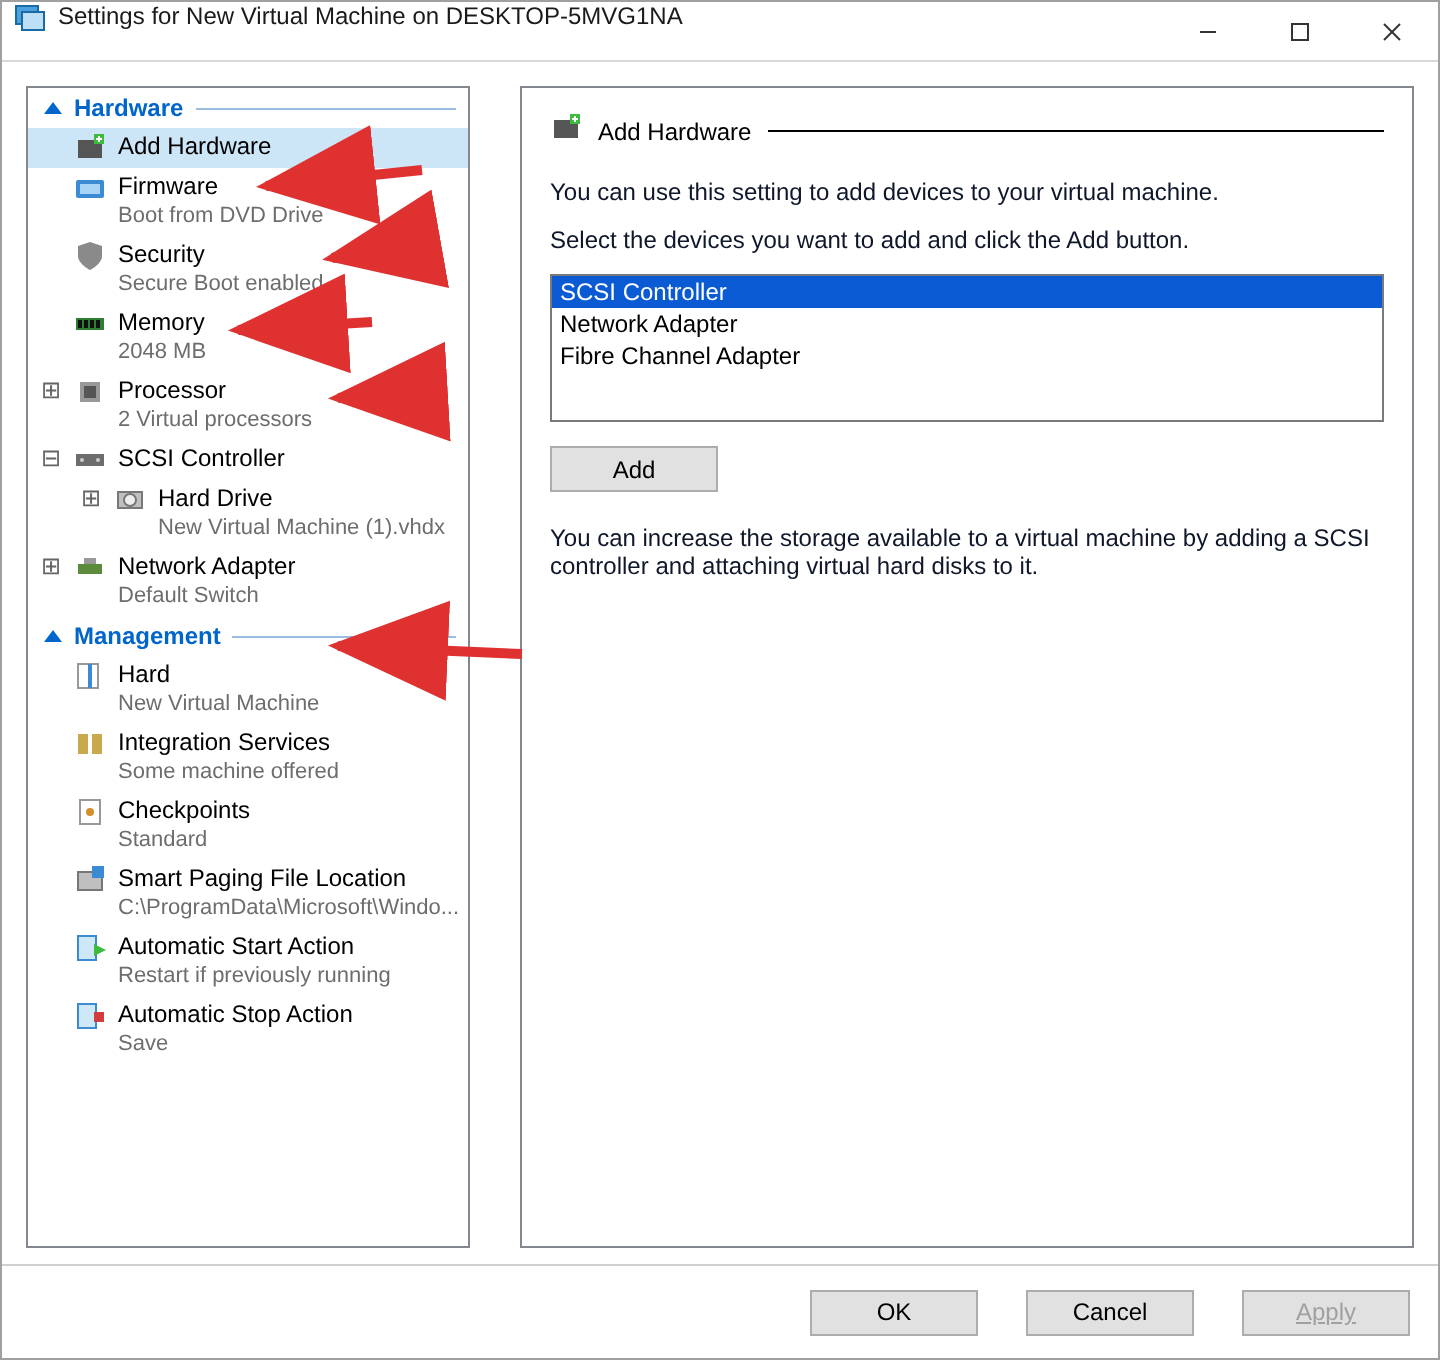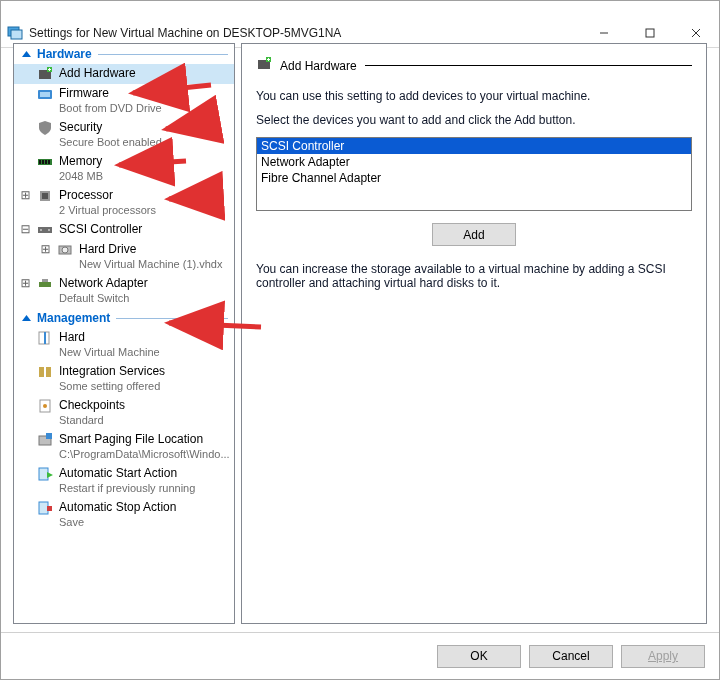--- a/index.html
+++ b/index.html
@@ -1,24 +1,24 @@
 <!DOCTYPE html>
 <html><head>
 <meta charset="utf-8">
 <style>
   * { box-sizing: border-box; font-family: "Segoe UI", Tahoma, sans-serif; font-size: 12px; }
   html,body { margin:0; padding:0; background:#fff; }
   .window { width:720px; height:680px; border:1px solid #a0a0a0; position:relative; background:#fff; }
-  .titlebar { height:30px; border-bottom:1px solid #d9d9d9; display:flex; align-items:center; padding:0 0 0 6px;margin-top:17px; }
+  .titlebar { height:30px; border-bottom:1px solid #d9d9d9; display:flex; padding:0 0 0 6px; }
   .titlebar .ticon { width:16px; height:16px; margin-right:6px; display:flex; align-items:center; justify-content:center; }
   .titlebar .ttext { color:#1a1a1a; flex:1; }
   .titlebar .wbtns { display:flex; height:100%; }
   .titlebar .wbtn { width:46px; display:flex; align-items:center; justify-content:center; color:#666; }
   .titlebar .wbtn svg { width:10px; height:10px; }
-  .body { position:absolute; top:30px; bottom:47px; left:0; right:0; padding:12px 12px 8px 12px; display:flex; gap:6px; }
+  .body { position:absolute; top:30px; bottom:47px; left:0; right:0; padding:12px 12px 8px 12px; display:flex; gap:25px; }
   .nav { width:222px; border:1px solid #828790; background:#fff; overflow:hidden; }
   .panel { flex:1; border:1px solid #828790; background:#fff; padding:10px 14px 10px 14px; position:relative; }
   .section-hdr { display:flex; align-items:center; gap:6px; padding:3px 6px 3px 6px; padding-left:8px; }
   .section-hdr .line { flex:1; height:1px; background:#9abde0; }
   .section-hdr .cat-label { color:#0066cc; font-weight:bold; }
   .section-hdr .caret { width:9px; height:9px; display:flex; align-items:center; justify-content:center; color:#0066cc; }
   .nav-item { display:flex; align-items:flex-start; gap:6px; padding:2px 4px 2px 6px; line-height:15px; }
   .nav-item.sel { background:#cde6f7; }
   .nav-item .exp { width:11px; height:15px; display:flex; align-items:center; justify-content:center; color:#666; }
   .nav-item .exp.spacer { visibility:hidden; }
@@ -27,24 +27,24 @@
   .nav-item .lbl { color:#000; }
   .nav-item .sub { color:#6d6d6d; font-size:11px; }
   .nav-item.child { padding-left:26px; }
   .panel .phead { display:flex; align-items:center; gap:8px; margin-bottom:14px; margin-top:2px;}
   .panel .phead .ptitle { color:#000; font-size:12px; white-space:nowrap; }
   .panel .phead .pline { flex:1; height:1px; background:#000; }
   .panel p { margin:0 0 10px 0; color:#0f172a; }
   .devlist { border:1px solid #7a7a7a; height:74px; background:#fff; }
   .devlist .row { padding:1px 4px; color:#000; }
   .devlist .row.sel { background:#0a5bd3; color:#fff; }
-  .addrow { display:flex; justify-content:center; margin:12px 0 16px 0; }
+  .addrow { display:flex; justify-content:flex-start; margin:12px 0 16px 0; }
   .btn { min-width:84px; height:23px; border:1px solid #adadad; background:#e1e1e1; display:flex; align-items:center; justify-content:center; color:#000; padding:0 14px;}
   .btn.disabled { color:#a0a0a0;text-decoration:underline; }
-  .footer { position:absolute; bottom:0; left:0; right:0; height:47px; border-top:1px solid #d0d0d0; display:flex; justify-content:flex-end; align-items:center; gap:8px; padding:0 14px; }
+  .footer { position:absolute; bottom:0; left:0; right:0; height:47px; border-top:1px solid #d0d0d0; display:flex; justify-content:flex-end; align-items:center; gap:24px; padding:0 14px; }
   
   .arrow { position:absolute; pointer-events:none; }
 </style>
 </head>
 <body>
 
 <div class="window">
 
   <div class="titlebar">
     <span class="ticon">
@@ -231,21 +231,21 @@
       <div class="nav-item">
         <span class="exp spacer"></span>
         <span class="ico">
             <svg viewBox="0 0 16 16">
               <rect x="2" y="3" width="5" height="10" fill="#c9a94d"></rect>
               <rect x="9" y="3" width="5" height="10" fill="#c9a94d"></rect>
             </svg>
           </span>
         <div class="txts">
             <span class="lbl">Integration Services</span>
-            <span class="sub">Some setting offered</span>
+            <span class="sub">Some machine offered</span>
           </div>
       </div>
 
       <div class="nav-item">
         <span class="exp spacer"></span>
         <span class="ico">
             <svg viewBox="0 0 16 16">
               <rect x="3" y="2" width="10" height="12" fill="#fff" stroke="#999"></rect>
               <circle cx="8" cy="8" r="2" fill="#d48f2a"></circle>
             </svg>

